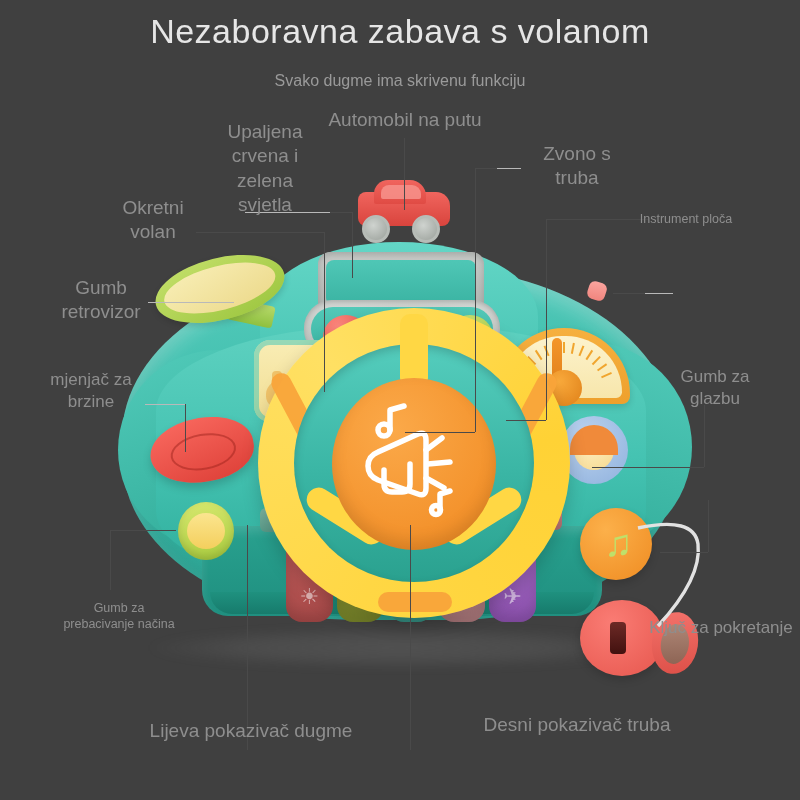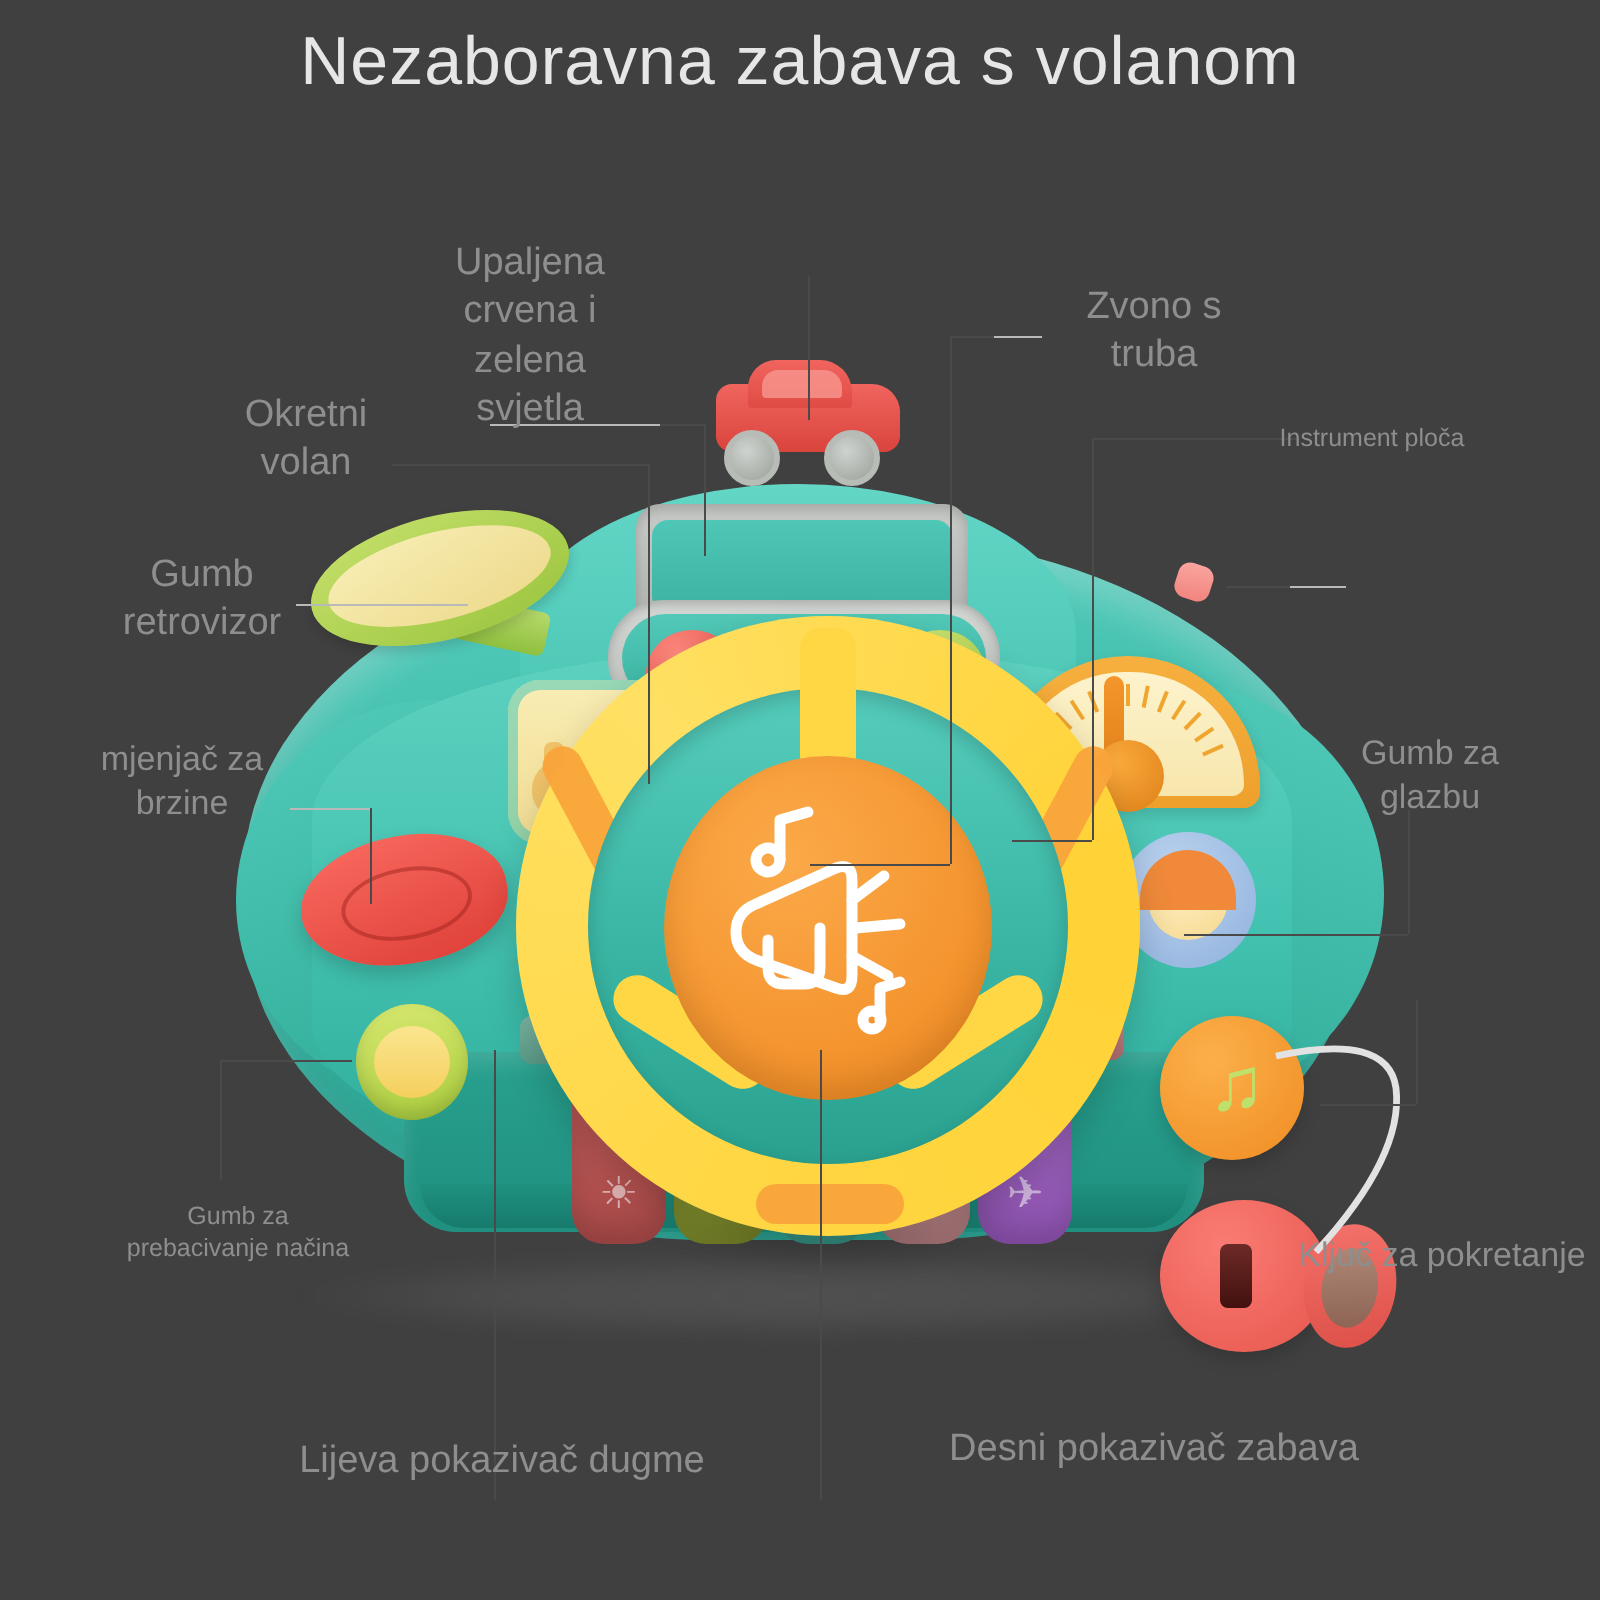--- a/index.html
+++ b/index.html
@@ -273,20 +273,21 @@
 
   
   .cord{position:absolute;left:620px;top:494px;}
 </style>
 </head>
 <body>
 
 <div id="stage">
 
   <div class="title">Nezaboravna zabava s volanom</div>
+  <div class="subtitle">Svako dugme ima skrivenu funkciju</div>
 
   <div class="shadow"></div>
 
   <div id="toy">
 
     <div class="body-main"></div>
     <div class="body-lobeL"></div>
     <div class="body-lobeR"></div>
     <div class="body-top"></div>
     <div class="body-deck"></div>
@@ -461,41 +462,42 @@
 
   <div class="lead h" style="left:592px;top:467px;width:112px;"></div>
   <div class="lead v" style="left:704px;top:405px;height:62px;"></div>
 
   <div class="lead h" style="left:506px;top:420px;width:40px;"></div>
   <div class="lead v" style="left:546px;top:322px;height:98px;"></div>
 
   <div class="lead h" style="left:660px;top:552px;width:48px;"></div>
   <div class="lead v" style="left:708px;top:500px;height:52px;"></div>
 
+  <div class="lbl big ctr" style="left:310px;top:108px;width:190px;">Automobil na putu</div>
 
   <div class="lbl big ctr" style="left:206px;top:120px;width:118px;">Upaljena
 crvena i
 zelena
 svjetla</div>
 
   <div class="lbl big ctr" style="left:98px;top:196px;width:110px;">Okretni
 volan</div>
 
   <div class="lbl big ctr" style="left:46px;top:276px;width:110px;">Gumb
 retrovizor</div>
 
   <div class="lbl mid ctr" style="left:34px;top:369px;width:114px;">mjenjač za
 brzine</div>
 
   <div class="lbl sml ctr" style="left:48px;top:600px;width:142px;">Gumb za
 prebacivanje načina</div>
 
   <div class="lbl big ctr" style="left:124px;top:719px;width:254px;">Lijeva pokazivač dugme</div>
 
-  <div class="lbl big ctr" style="left:452px;top:713px;width:250px;">Desni pokazivač zabava</div>
+  <div class="lbl big ctr" style="left:452px;top:713px;width:250px;">Desni pokazivač truba</div>
 
   <div class="lbl mid lft" style="left:636px;top:617px;width:170px;">Ključ za pokretanje</div>
 
   <div class="lbl mid ctr" style="left:660px;top:366px;width:110px;">Gumb za
 glazbu</div>
 
 
   <div class="lbl sml lft" style="left:606px;top:211px;width:160px;">Instrument ploča</div>
 
   <div class="lbl big ctr" style="left:512px;top:142px;width:130px;">Zvono s

